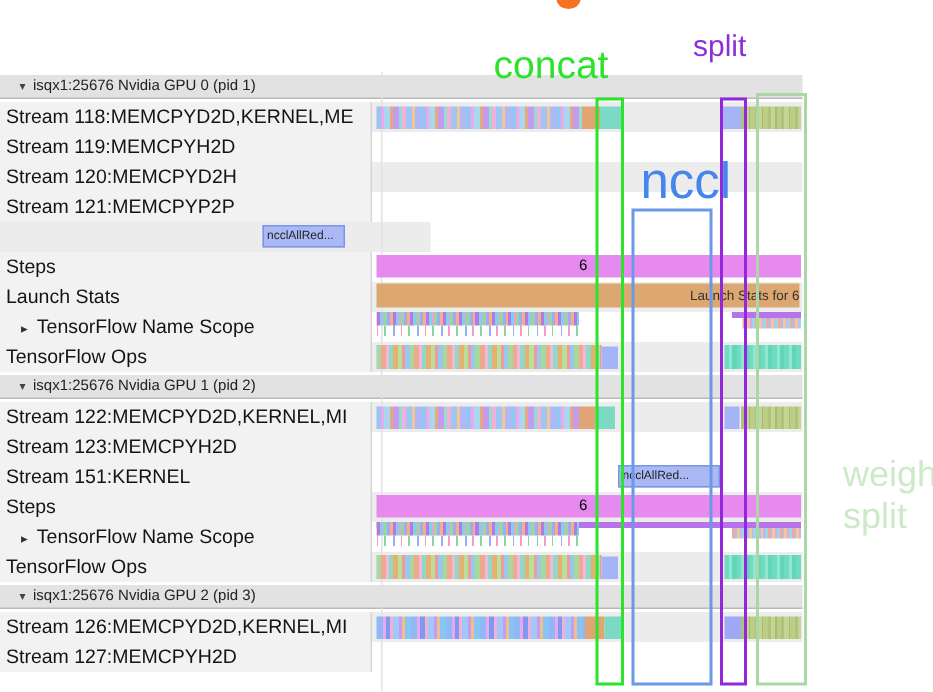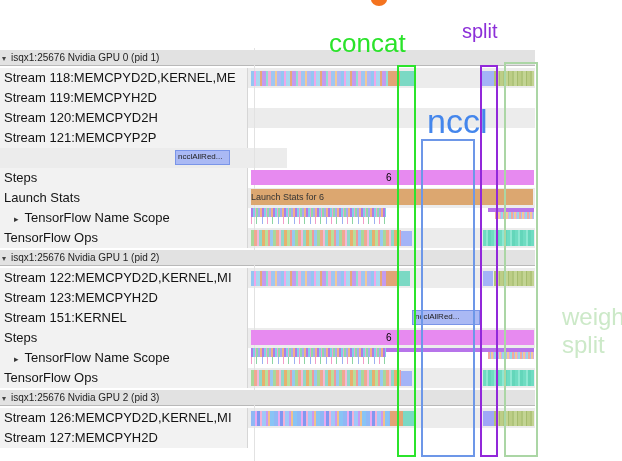--- a/index.html
+++ b/index.html
@@ -3,21 +3,21 @@
 <meta charset="utf-8">
 <style>
   html,body{margin:0;padding:0;background:#fff;}
   body{width:622px;height:461px;overflow:hidden;position:relative;
        font-family:"Liberation Sans",sans-serif;-webkit-font-smoothing:antialiased;}
 
   
   #trace{position:absolute;left:0;top:48px;width:622px;}
   .hdr{position:relative;height:20px;background:#fff;cursor:pointer;}
   .hdr .band{position:absolute;left:0;top:2px;width:535px;height:16px;background:#e2e2e2;
-             font-size:10px;line-height:16px;color:#222;padding-left:2px;box-sizing:border-box;
+             font-size:10px;line-height:16px;color:#222;padding-left:13px;box-sizing:border-box;
              border-bottom:1px solid #b9b9b9;white-space:nowrap;overflow:hidden;}
   .hdr .band .arr{font-size:8px;color:#444;margin-right:5px;}
   .row{position:relative;height:20px;display:flex;}
   .lbl{width:248px;flex:none;background:#f2f2f2;border-right:1px solid #d6d6d6;
        font-size:13px;line-height:20px;color:#141414;white-space:nowrap;overflow:hidden;
        padding-left:4px;box-sizing:border-box;}
   .lbl .xarr{font-size:9px;color:#333;margin:0 6px 0 10px;}
   .track{position:relative;flex:1;}
   .track .bg{position:absolute;left:0;top:0;width:287px;height:100%;z-index:0;}
   .row.gray .track .bg{background:#ececec;}
@@ -42,21 +42,21 @@
   .tealbar{top:2px;height:16px;background:repeating-linear-gradient(90deg,#6fdcc2 0 3px,#8fe7d2 3px 5px,#63d6ba 5px 8px);}
   .tfns{top:0;height:17px;background-image:
         repeating-linear-gradient(90deg,#b07ae8 0 2px,#7fd0e8 2px 4px,#f0a0d0 4px 5px,#90d8a8 5px 7px,#a8a8f0 7px 9px,#f0b088 9px 11px),
         repeating-linear-gradient(90deg,#f29cc8 0 1px,rgba(0,0,0,0) 1px 5px,#8cd4a4 5px 6px,rgba(0,0,0,0) 6px 11px,#9cb0f0 11px 12px,rgba(0,0,0,0) 12px 16px);
         background-repeat:no-repeat,no-repeat;background-size:100% 9px,100% 7px;background-position:0 0,0 9px;}
   .vline{top:0;height:4px;background:#b774ea;}
   .mini{top:4px;height:7px;background:repeating-linear-gradient(90deg,#f2a8a0 0 2px,#a8c0f2 2px 3px,
         #f2c898 3px 5px,#d8a8e8 5px 6px,#98d8e8 6px 8px);}
   .steps{top:2px;height:15px;background:#e78af0;}
   .steps span{position:absolute;left:135px;top:2px;font-size:10px;color:#000;}
-  .launch{top:1px;height:16px;background:#dca770;text-align:left;font-size:9px;line-height:16px;
+  .launch{top:1px;height:16px;background:#dca770;text-align:right;font-size:9px;line-height:16px;
           color:#333;overflow:hidden;white-space:nowrap;}
   .ncclbox{top:2px;height:15px;background:#aab9f4;border:1px solid #7a95e8;font-size:8px;line-height:12px;
            color:#222;padding-left:2px;overflow:hidden;white-space:nowrap;}
 
   
   .obox{position:absolute;z-index:30;box-sizing:border-box;background:transparent;}
   #box-concat{left:397px;top:65px;width:19px;height:392px;border:2px solid #2be42b;}
   #box-nccl{left:421px;top:139px;width:54px;height:318px;border:2px solid #6d97e8;}
   #box-split{left:480px;top:65px;width:18px;height:392px;border:2px solid #9228da;}
   #box-weight{left:504px;top:62px;width:34px;height:395px;border:2px solid #abd6a5;}

